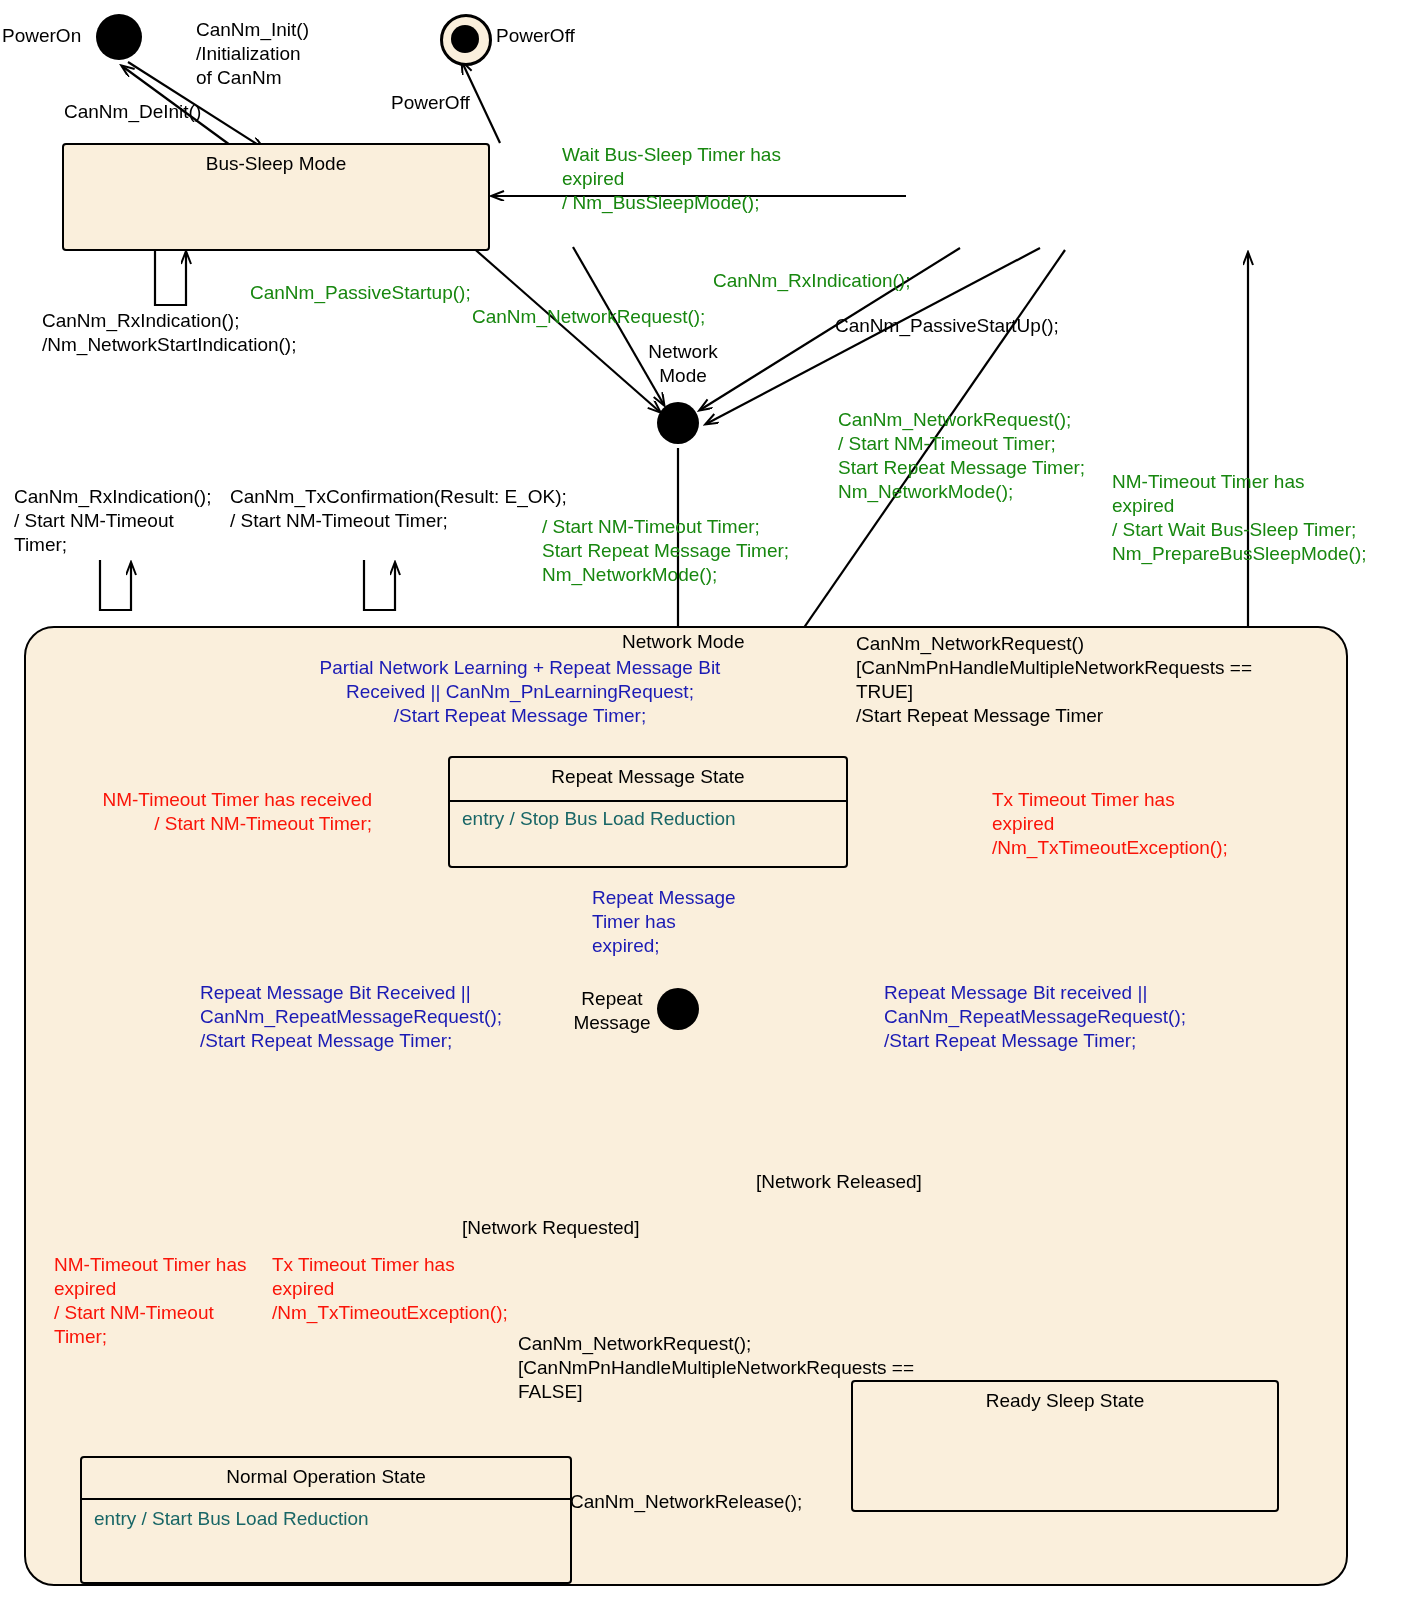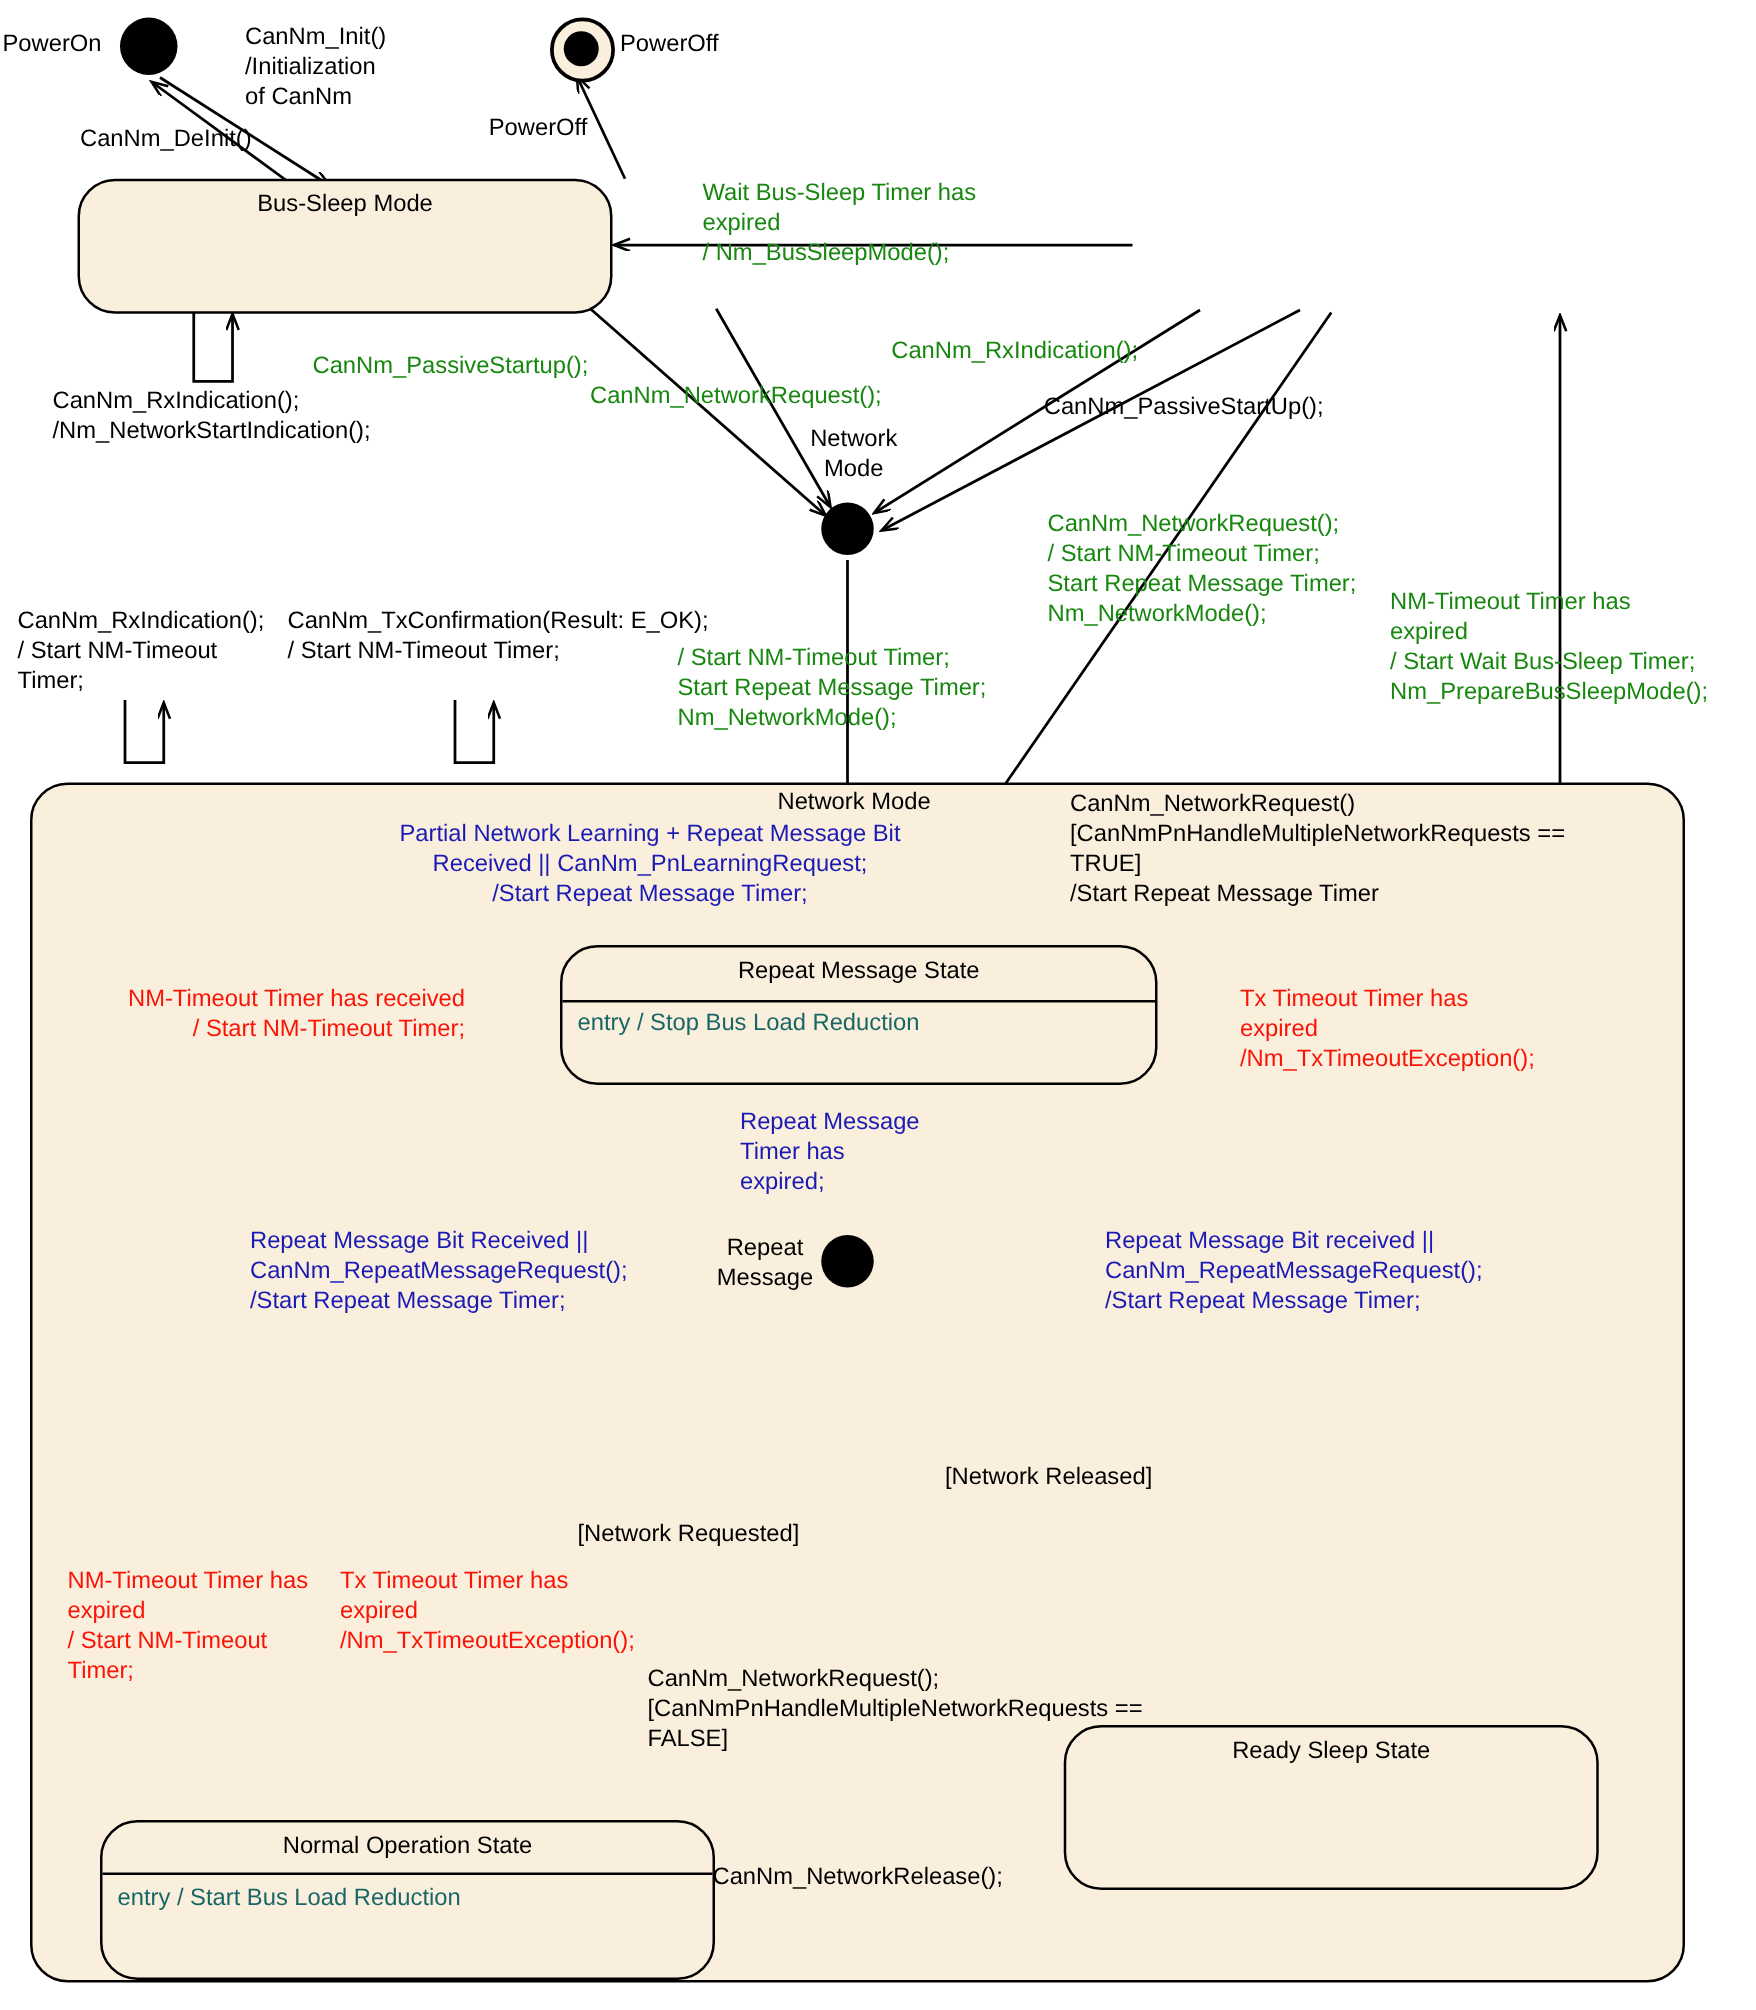--- a/index.html
+++ b/index.html
@@ -5,21 +5,21 @@
   html,body{margin:0;padding:0;background:#ffffff;}
   body{font-family:"Liberation Sans","DejaVu Sans",sans-serif;}
   #canvas{position:relative;width:1405px;height:1608px;background:#ffffff;overflow:hidden;}
   svg.layer{position:absolute;left:0;top:0;width:1405px;height:1608px;pointer-events:none;}
   .lbl{position:absolute;font-size:19px;line-height:24px;color:#000;white-space:pre;}
   .lbl.green{color:#17870f;}
   .lbl.blue{color:#1a1ab4;}
   .lbl.red{color:#fa1408;}
   .lbl.c{text-align:center;}
   .lbl.r{text-align:right;}
-  .state{position:absolute;background:#faefdc;border:2.5px solid #000;border-radius:30px;box-sizing:border-box;}
+  .state{position:absolute;background:#faefdc;border:2.5px solid #000;border-radius:4px;box-sizing:border-box;}
   .state .title{position:absolute;left:0;right:0;top:8px;text-align:center;font-size:19px;color:#000;}
   .state .divider{position:absolute;left:0;right:0;border-top:2.5px solid #000;}
   .state .entry{position:absolute;font-size:19px;color:#186666;}
   .bigbox{position:absolute;background:#faefdc;border:2.5px solid #000;border-radius:30px;box-sizing:border-box;}
   .initnode{position:absolute;width:46px;height:46px;border-radius:50%;background:#000;}
   .finalnode{position:absolute;width:52px;height:52px;border-radius:50%;background:#faefdc;border:3px solid #000;box-sizing:border-box;}
   .finalnode::after{content:"";position:absolute;left:8px;top:8px;width:28px;height:28px;border-radius:50%;background:#000;}
   .junction{position:absolute;width:42px;height:42px;border-radius:50%;background:#000;}
 </style>
 </head>
@@ -100,21 +100,21 @@
   <div class="initnode" style="left:96px;top:14px;"></div>
   <div class="finalnode" style="left:440px;top:14px;"></div>
   <div class="junction" style="left:657px;top:402px;"></div>
   <div class="junction" style="left:657px;top:988px;"></div>
 
   <div class="state" style="left:62px;top:143px;width:428px;height:108px;">
     <div class="title">Bus-Sleep Mode</div>
   </div>
 
 
-  <div class="state" style="left:448px;top:756px;width:478px;height:112px;">
+  <div class="state" style="left:448px;top:756px;width:400px;height:112px;">
     <div class="title">Repeat Message State</div>
     <div class="divider" style="top:42px;"></div>
     <div class="entry" style="left:12px;top:50px;">entry / Stop Bus Load Reduction</div>
   </div>
 
   <div class="state" style="left:80px;top:1456px;width:492px;height:128px;">
     <div class="title">Normal Operation State</div>
     <div class="divider" style="top:40px;"></div>
     <div class="entry" style="left:12px;top:50px;">entry / Start Bus Load Reduction</div>
   </div>

